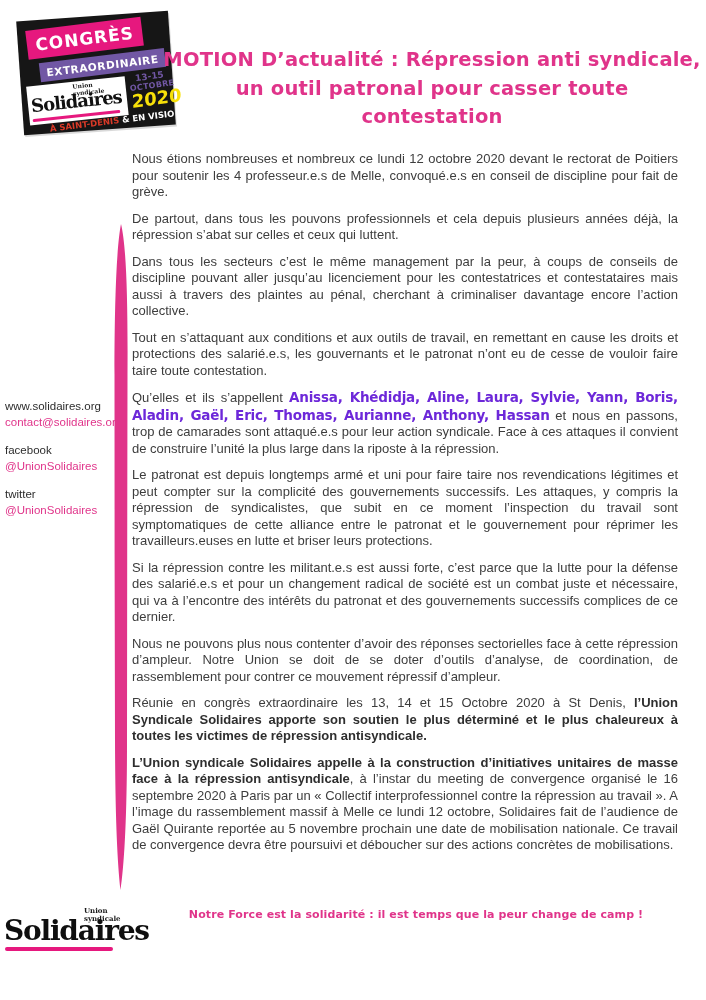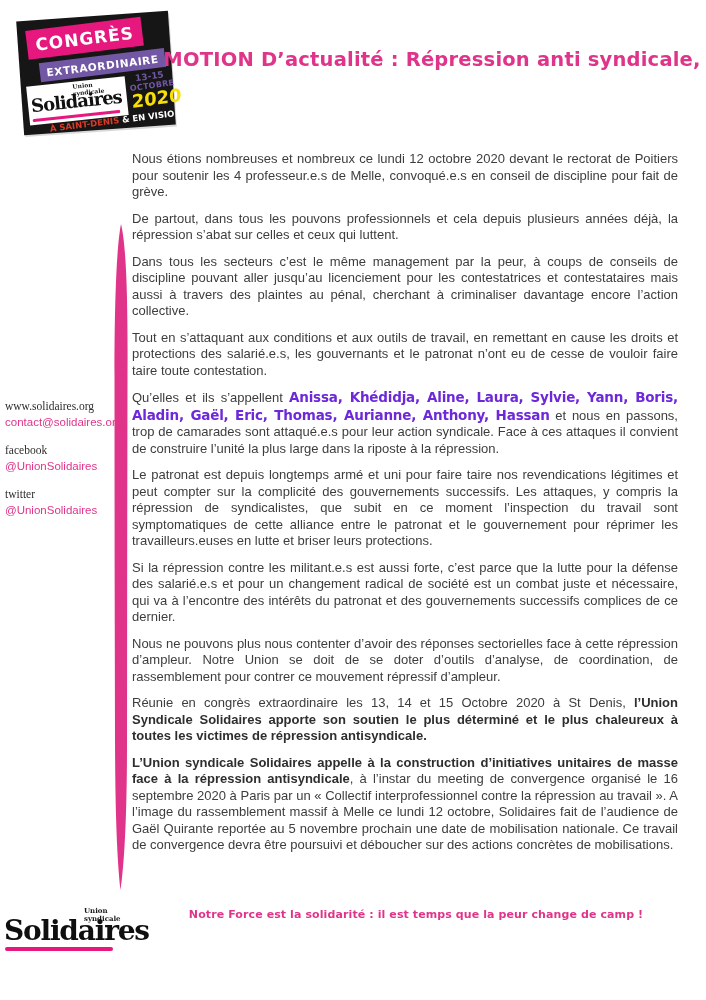--- a/index.html
+++ b/index.html
@@ -68,21 +68,21 @@
     font-size:19.5px;line-height:28.5px;letter-spacing:.2px;
   }
 
   
   .sidebar{
     position:absolute;left:5px;top:399px;width:124px;
     font-size:11.5px;line-height:15.5px;color:#2d2d2d;
   }
   .sb-group{margin-bottom:13px;}
   .sb-link{color:var(--pink);text-decoration:none;display:block;}
-  .sb-label{display:block;color:#2d2d2d;font-family:Liberation Serif, serif;}
+  .sb-label{display:block;color:#2d2d2d;}
 
   
   .brush{position:absolute;left:110px;top:224px;width:22px;height:666px;color:var(--pink);}
   .brush svg{display:block;width:100%;height:100%;}
 
   
   .main{
     position:absolute;left:132px;top:151px;width:546px;
     text-align:justify;font-size:13px;line-height:16.5px;color:var(--ink);
   }
@@ -132,20 +132,21 @@
       <div class="dates-year">2020</div>
     </div>
     <div class="venue-line">
       <span class="venue-red">À SAINT-DENIS</span>
       <span class="venue-white">&amp; EN VISIO</span>
     </div>
   </div>
 
   <div class="page-title">
     <div>MOTION D’actualité : Répression anti syndicale,</div>
+    <div>un outil patronal pour casser toute contestation</div>
   </div>
 
   <div class="sidebar">
     <div class="sb-group">
       <span class="sb-label">www.solidaires.org</span>
       <span class="sb-link">contact@solidaires.org</span>
     </div>
     <div class="sb-group">
       <span class="sb-label">facebook</span>
       <span class="sb-link">@UnionSolidaires</span>

